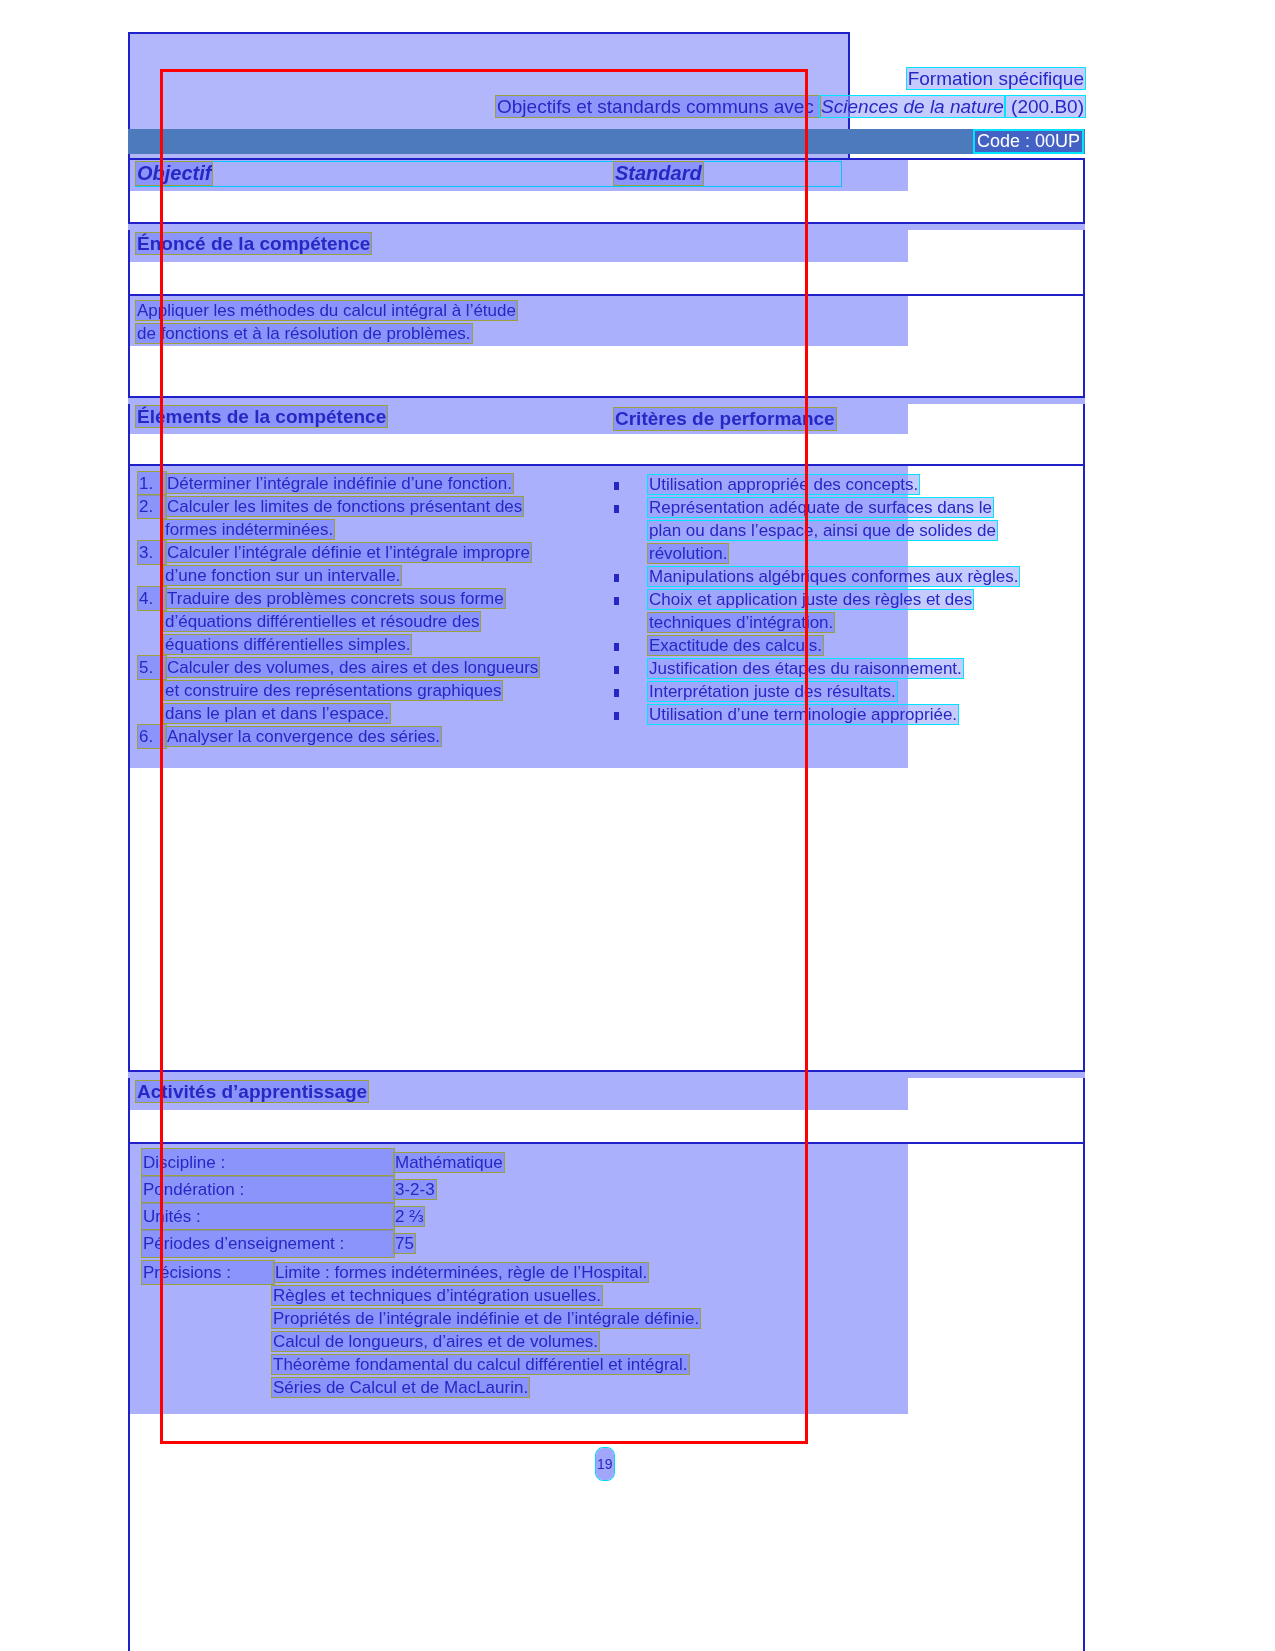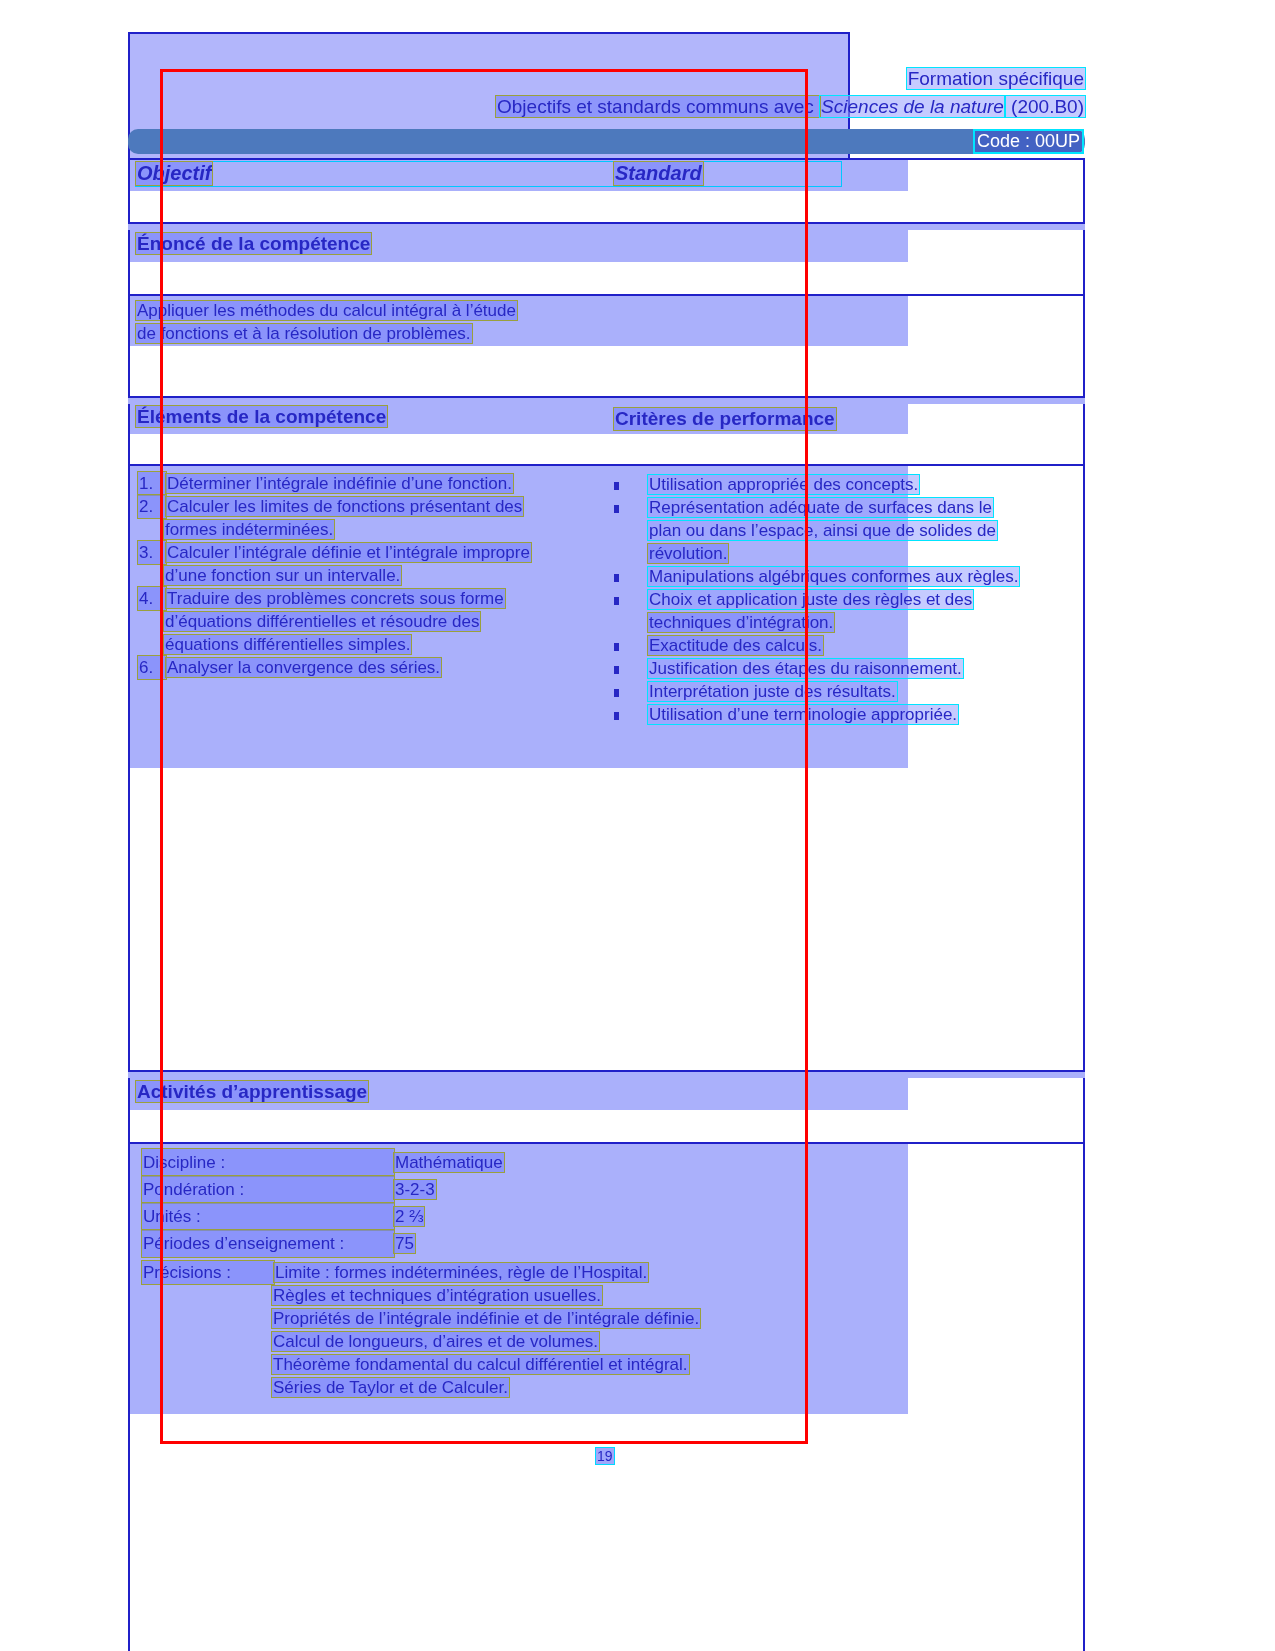--- a/index.html
+++ b/index.html
@@ -87,21 +87,20 @@
   .ital { font-style: italic; }
 
   
   .code-bar {
     position: absolute;
     left: 128px;
     top: 129px;
     width: 957px;
     height: 25px;
     background: #4d79bd;
-    border-radius: 10px;
   }
   .code-bar .code-txt {
     position: absolute;
     right: 3px;
     top: 2px;
     font-size: 18px;
     color: #ffffff;
     outline: 2px solid #00e5ff;
     background: rgba(60,80,200,0.55);
     padding: 0 2px;
@@ -211,22 +210,23 @@
   .prec-ind { display: inline-block; width: 130px; }
 
   
   .pageno {
     position: absolute;
     left: 596px;
     top: 1448px;
     font-size: 14px;
     outline: 1px solid #00d8ff;
     background: rgba(120,130,250,0.7);
-    padding: 0 1px;
+    padding: 8px 1px;
     z-index: 30;
+    border-radius: 7px;
   }
 </style>
 </head>
 <body>
 
 <div id="page">
 
   <div class="page-selection"></div>
 
   <div class="hdr">
@@ -297,20 +297,25 @@
             <div class="line t17"><span class="num hl-w">3.</span><span class="hl-w">Calculer l’intégrale définie et l’intégrale impropre</span></div>
             <div class="line t17"><span class="indent"></span><span class="hl-w">d’une fonction sur un intervalle.</span></div>
           </div>
 
           <div>
             <div class="line t17"><span class="num hl-w">4.</span><span class="hl-w">Traduire des problèmes concrets sous forme</span></div>
             <div class="line t17"><span class="indent"></span><span class="hl-w">d’équations différentielles et résoudre des</span></div>
             <div class="line t17"><span class="indent"></span><span class="hl-w">équations différentielles simples.</span></div>
           </div>
 
+          <div>
+            <div class="line t17"><span class="num hl-w">5.</span><span class="hl-w">Calculer des volumes, des aires et des longueurs</span></div>
+            <div class="line t17"><span class="indent"></span><span class="hl-w">et construire des représentations graphiques</span></div>
+            <div class="line t17"><span class="indent"></span><span class="hl-w">dans le plan et dans l’espace.</span></div>
+          </div>
 
           <div>
             <div class="line t17"><span class="num hl-w">6.</span><span class="hl-w">Analyser la convergence des séries.</span></div>
           </div>
 
         </div>
 
         <div class="colB" style="left:484px; top:7px;">
 
           <div>
@@ -385,21 +390,21 @@
         <div class="line t17" style="line-height:23px">
           <span class="prec-ind"></span><span class="hl-w">Propriétés de l’intégrale indéfinie et de l’intégrale définie.</span>
         </div>
         <div class="line t17" style="line-height:23px">
           <span class="prec-ind"></span><span class="hl-w">Calcul de longueurs, d’aires et de volumes.</span>
         </div>
         <div class="line t17" style="line-height:23px">
           <span class="prec-ind"></span><span class="hl-w">Théorème fondamental du calcul différentiel et intégral.</span>
         </div>
         <div class="line t17" style="line-height:23px">
-          <span class="prec-ind"></span><span class="hl-w">Séries de Taylor et de Calculer.</span>
+          <span class="prec-ind"></span><span class="hl-w">Séries de Calcul et de MacLaurin.</span>
         </div>
 
       </div><div class="cellR" style="height:270px"></div>
     </div>
 
   </div>
 
   <div class="pageno">19</div>
 
   <div class="crop-rect"></div>

